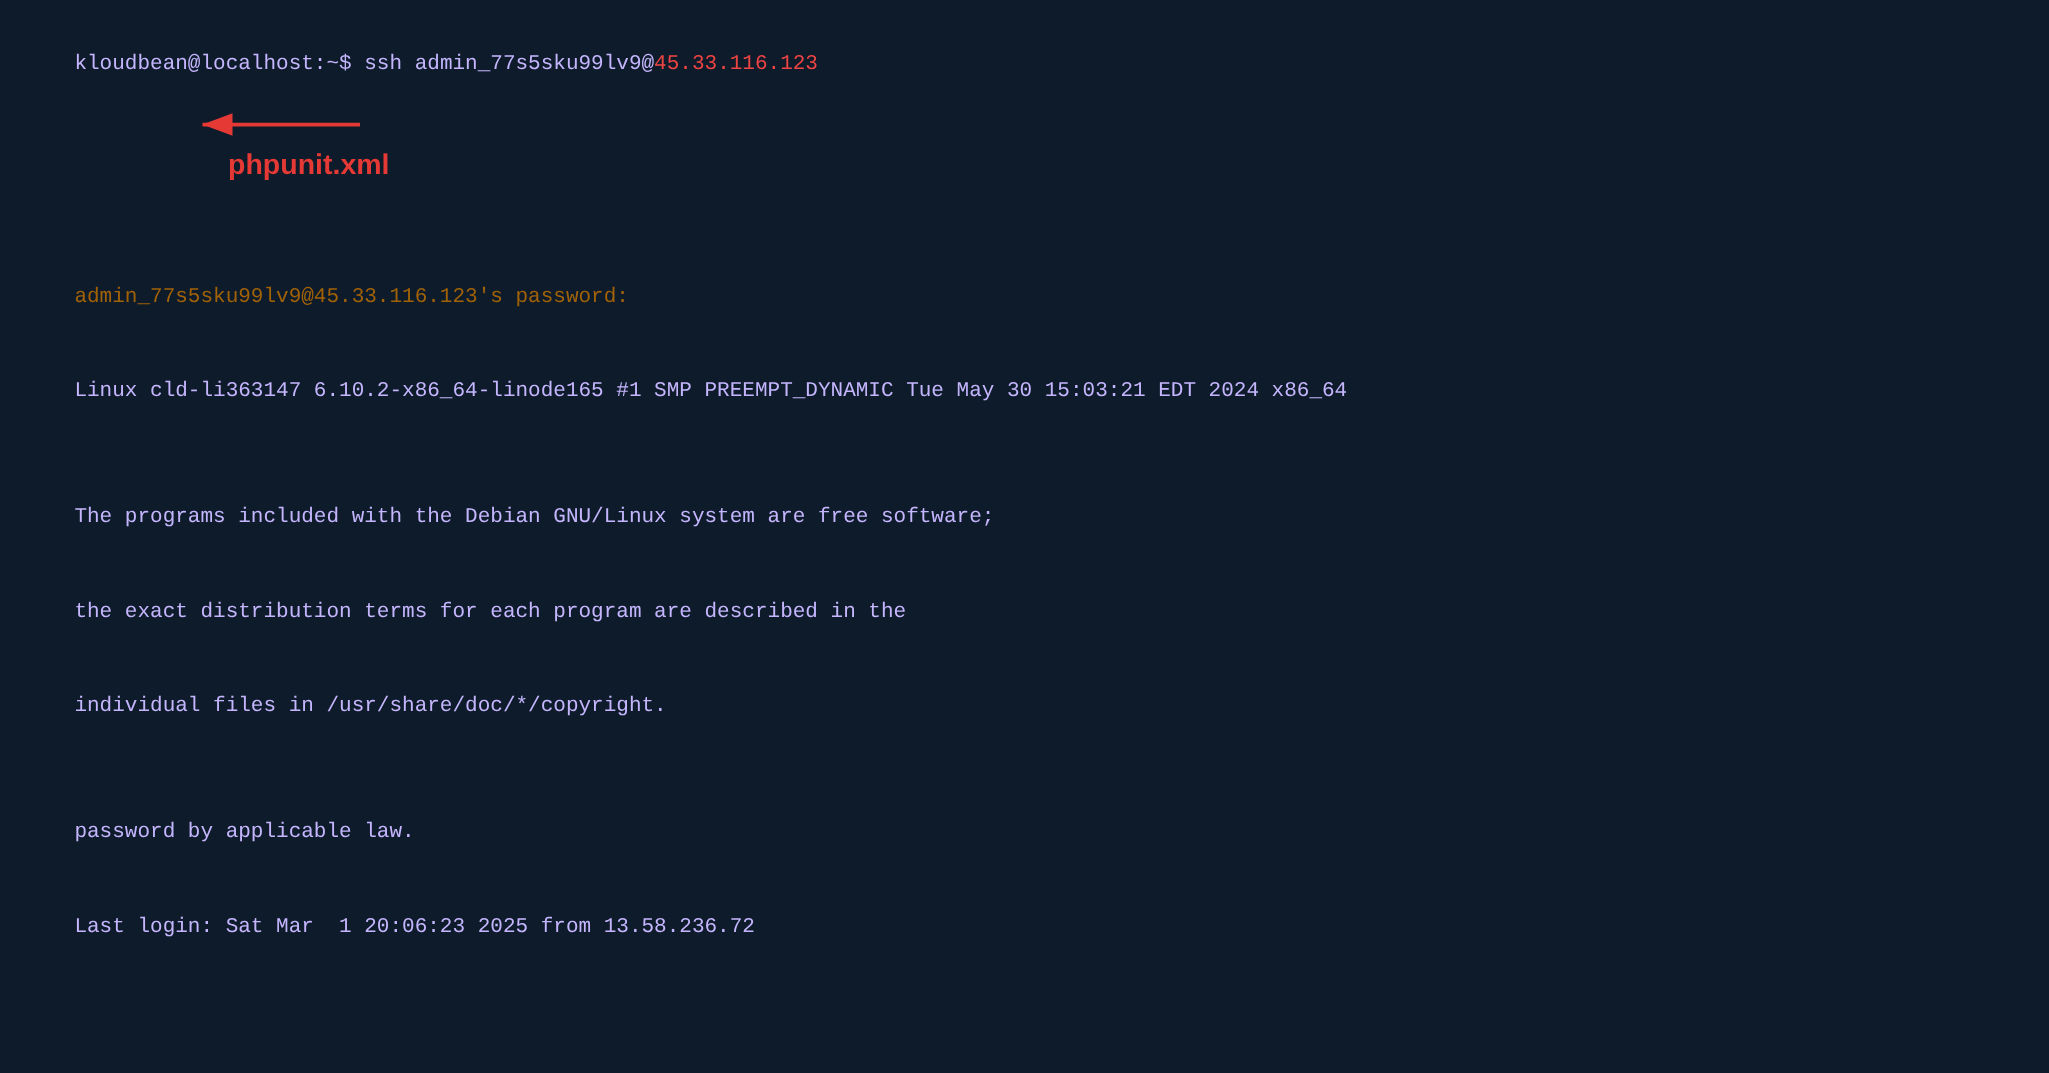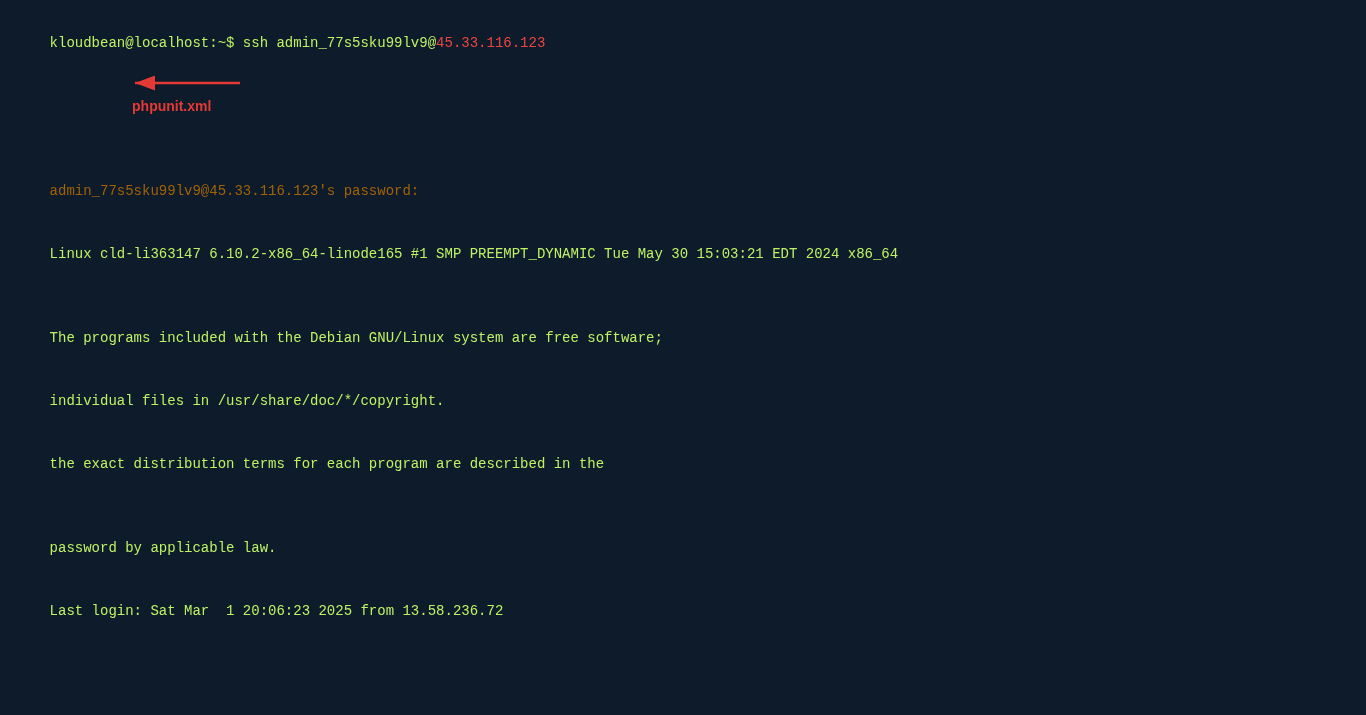--- a/index.html
+++ b/index.html
@@ -16,21 +16,21 @@
       background-color: #0d1b2a;
       width: 100%;
       min-height: 715px;
       padding: 12px 16px;
       line-height: 1.5;
     }
     .line {
       white-space: pre;
       display: block;
     }
-    .white { color: #bef264; }
+    .white { color: #c4b5fd; }
     .cyan2 { color: #a16207; }
     .ip-color { color: #ef4444; }
     .annotation-num {
       color: #e53935;
       font-weight: bold;
       font-family: Arial, sans-serif;
       font-size: 16px;
     }
     @keyframes blink {
       50% { opacity: 0; }
@@ -45,42 +45,42 @@
     <span class="white">kloudbean@localhost:~$ </span><span class="white">ssh admin_77s5sku99lv9@</span><span class="ip-color">45.33.116.123</span>
     <span style="display:inline-block; position:relative; margin-left: 30px;">
       <svg width="120" height="20" style="vertical-align:middle; overflow:visible; position:relative; top:-2px;">
         <defs>
           <marker id="arrowhead1" markerWidth="8" markerHeight="6" refX="8" refY="3" orient="auto">
             <polygon points="0 0, 8 3, 0 6" fill="#e53935"></polygon>
           </marker>
         </defs>
         <line x1="110" y1="10" x2="5" y2="10" stroke="#e53935" stroke-width="2.5" marker-end="url(#arrowhead1)"></line>
       </svg>
-      <span class="annotation-num" style="font-family:Arial,sans-serif; font-size:14px; font-weight:bold; color:#e53935; margin-left:2px;">phpunit.xml</span>
+      <span class="annotation-num" style="font-family:Arial,sans-serif; font-size:19px; font-weight:bold; color:#e53935; margin-left:22px;">phpunit.xml</span>
     </span>
   </span>
 
   <span class="line">
     <span class="cyan2">admin_77s5sku99lv9@45.33.116.123's password:</span>
   </span>
 
   <span class="line">
     <span class="white">Linux cld-li363147 6.10.2-x86_64-linode165 #1 SMP PREEMPT_DYNAMIC Tue May 30 15:03:21 EDT 2024 x86_64</span>
   </span>
 
   <span class="line">&nbsp;</span>
 
   <span class="line">
     <span class="white">The programs included with the Debian GNU/Linux system are free software;</span>
   </span>
   <span class="line">
-    <span class="white">individual files in /usr/share/doc/*/copyright.</span>
+    <span class="white">the exact distribution terms for each program are described in the</span>
   </span>
   <span class="line">
-    <span class="white">the exact distribution terms for each program are described in the</span>
+    <span class="white">individual files in /usr/share/doc/*/copyright.</span>
   </span>
 
   <span class="line">&nbsp;</span>
 
   <span class="line">
     <span class="white">password by applicable law.</span>
   </span>
 
   <span class="line">
     <span class="white">Last login: Sat Mar  1 20:06:23 2025 from 13.58.236.72</span>

